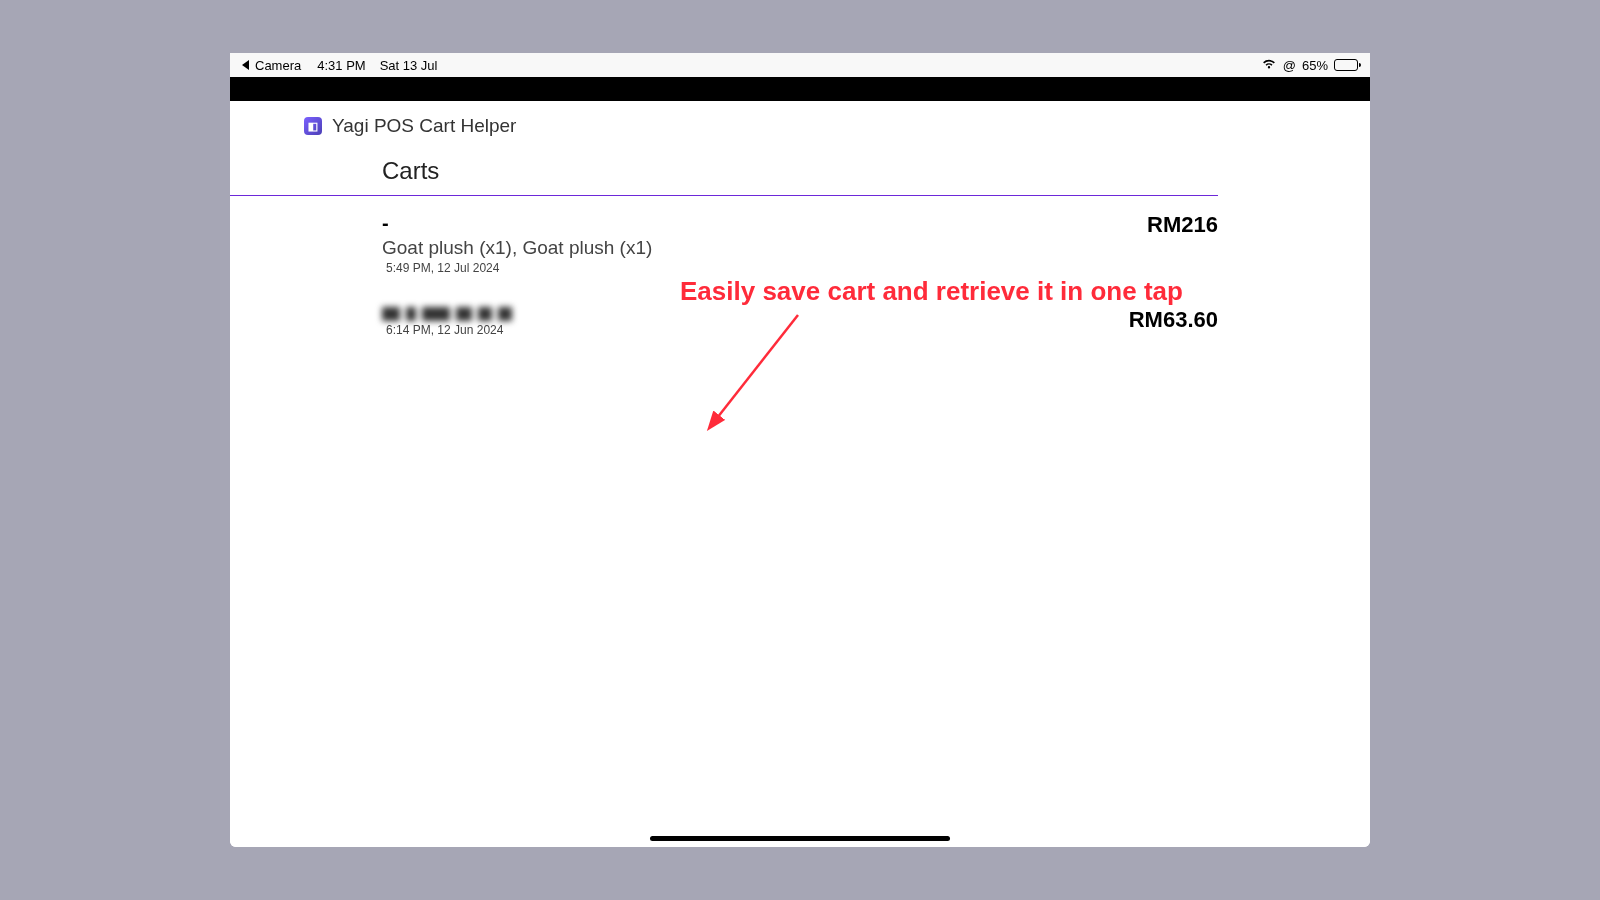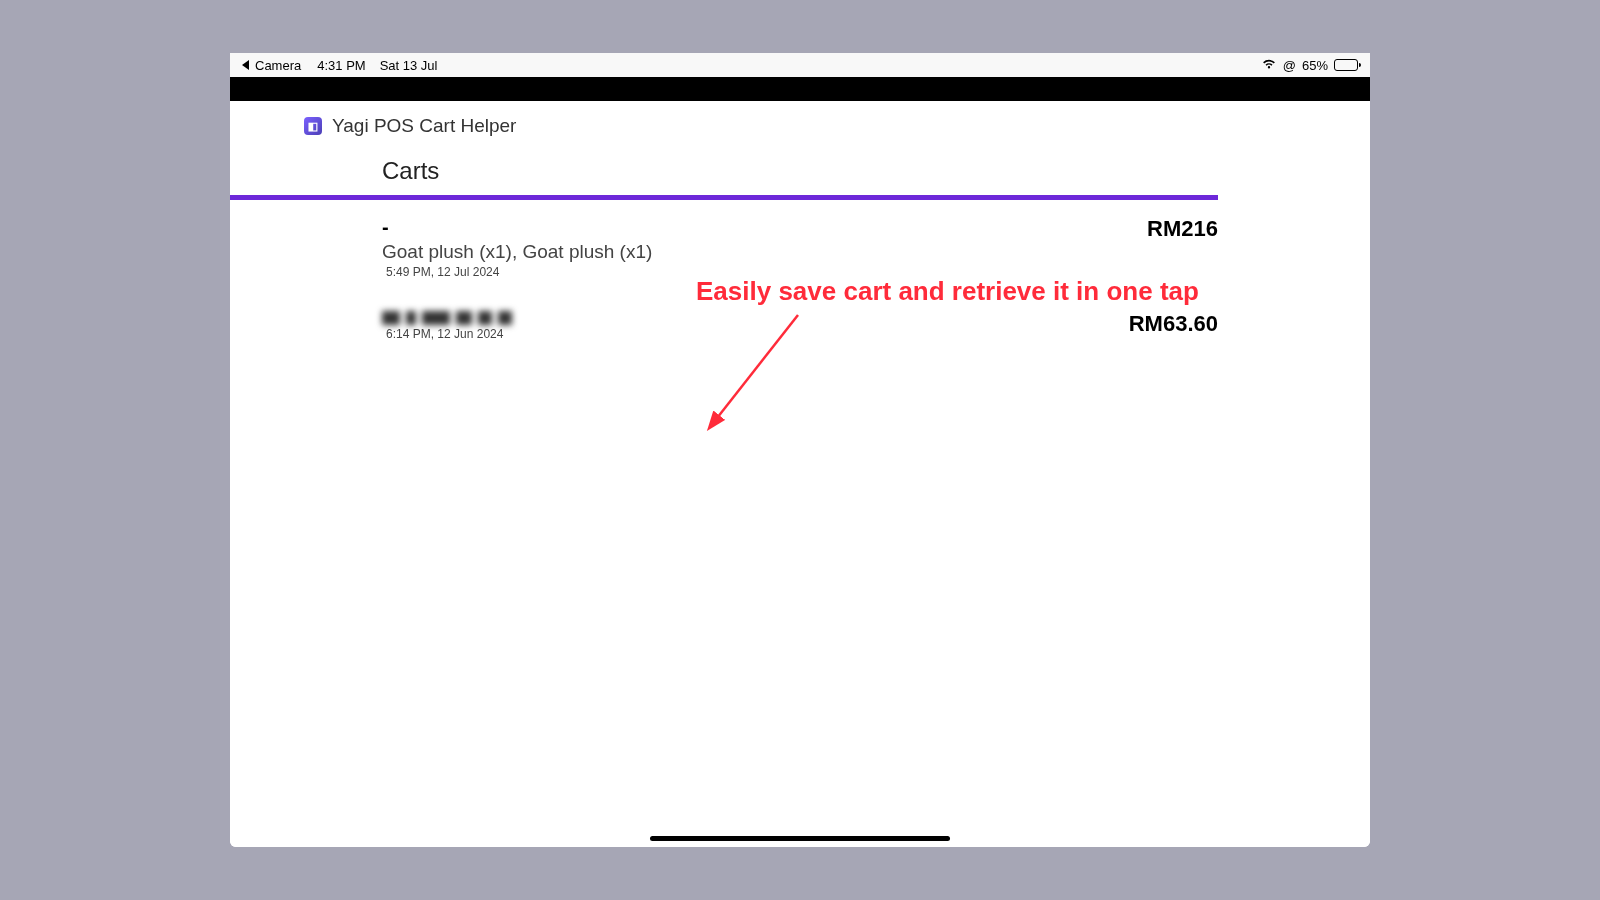--- a/index.html
+++ b/index.html
@@ -79,21 +79,21 @@
   }
   .app-icon {
     width:18px; height:18px; border-radius:4px;
     background: linear-gradient(135deg,#7B61FF,#4B3FB5);
     display:flex; align-items:center; justify-content:center;
     color:#fff; font-size:11px; font-weight:700;
   }
   .section-title {
     font-size:24px; font-weight:400; color:#222;
     padding: 6px 0 10px 152px;
-    border-bottom:5px solid #6d28d9;
+    border-bottom:1px solid #6d28d9;
     margin: 0 152px 0 0;
     box-sizing: content-box;
   }
   .cart-list { }
   .cart-row {
     padding: 16px 152px 16px 152px;
     display:flex;
     justify-content:space-between;
     cursor:pointer;
   }
@@ -105,21 +105,21 @@
   }
   .cart-name.redacted span{
     display:inline-block; height:14px; background:#333;
   }
   .cart-items { font-size:19px; color:#444; margin-bottom:2px;}
   .cart-time { font-size:12px; color:#444; padding-left:4px;}
   .cart-price { font-size:22px; font-weight:700; color:#000; }
   .annotation {
     position:absolute;
     top: 175px;
-    left: 466px;
+    left: 450px;
     color:#ff2b3a;
     font-size:26px;
     font-weight:700;
     pointer-events:none;
     white-space:nowrap;
   }
   .arrow {
     position:absolute;
     top: 208px; left: 468px;
     pointer-events:none;

